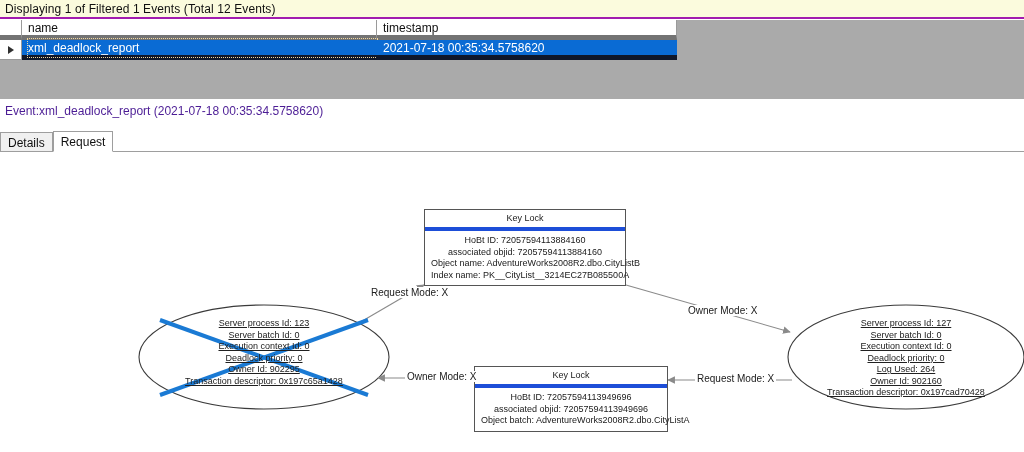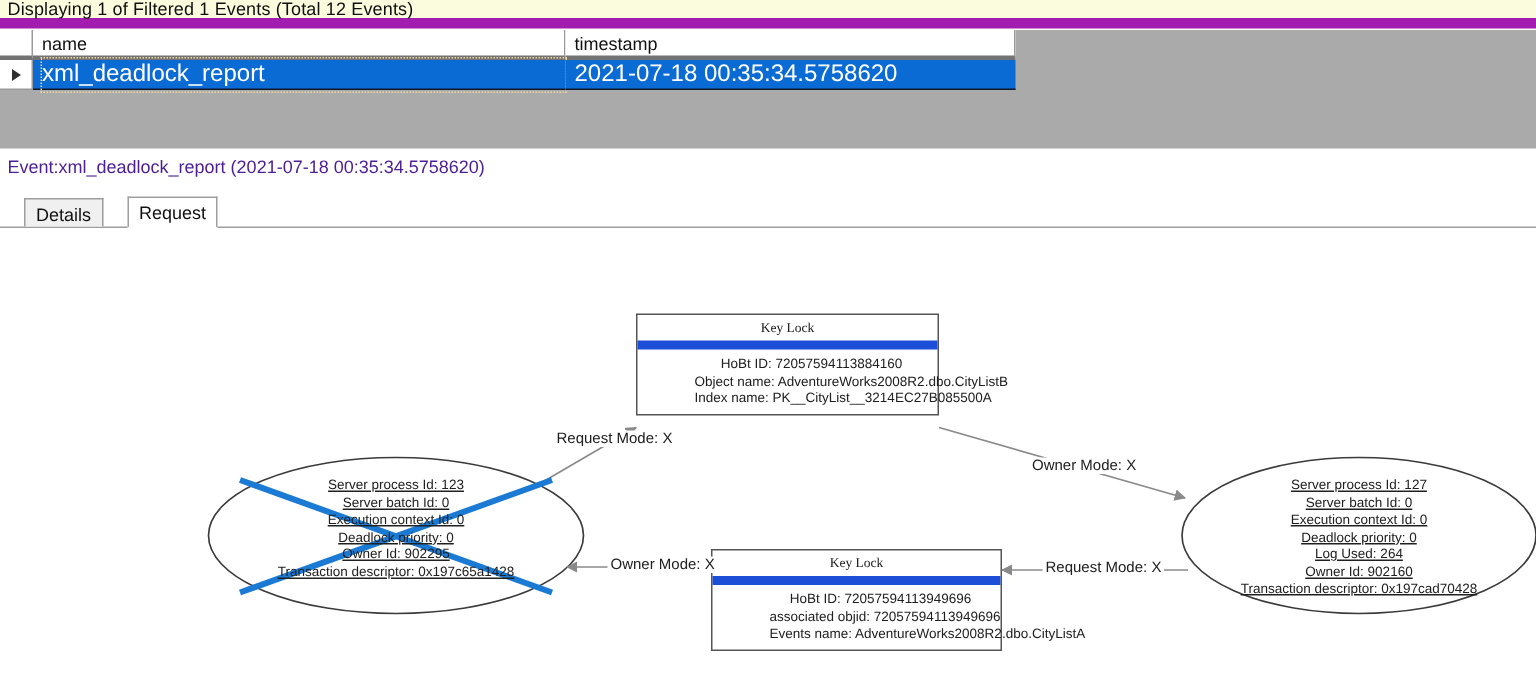--- a/index.html
+++ b/index.html
@@ -17,21 +17,21 @@
   }
 
   
   .banner {
     position: absolute;
     left: 0;
     top: 0;
     width: 1024px;
     height: 19px;
     background: #fbfbdd;
-    border-bottom: 7px solid #a21caf;
+    border-bottom: 2px solid #a21caf;
     box-sizing: border-box;
     display: flex;
     align-items: center;
   }
   .banner-text {
     padding-left: 5px;
     font-size: 12px;
     color: #101010;
     letter-spacing: .1px;
   }
@@ -49,21 +49,21 @@
     display: flex;
     height: 20px;
     width: 677px;
     background: #ffffff;
     box-sizing: border-box;
   }
   .gh-cell {
     box-sizing: border-box;
     background: #ffffff;
     border-right: 1px solid #9a9a9a;
-    border-bottom: 3px solid #737373;
+    border-bottom: 5px solid #737373;
     display: flex;
     align-items: center;
     font-size: 12px;
     color: #101010;
     padding-left: 6px;
   }
   .gh-corner { width: 22px; padding-left: 0; }
   .gh-name   { width: 355px; }
   .gh-time   { width: 300px; }
 
@@ -89,23 +89,23 @@
     border-top: 4px solid transparent;
     border-bottom: 4px solid transparent;
     margin-left: 1px;
   }
   .gr-cell {
     box-sizing: border-box;
     background: #0a6bd4;
     color: #ffffff;
     display: flex;
     align-items: center;
-    font-size: 16px;
+    font-size: 12px;
     padding-left: 6px;
-    border-bottom: 1px solid #0f172a;
+    border-bottom: 5px solid #0f172a;
   }
   .gr-name { width: 355px; }
   .gr-time { width: 300px; }
   .gr-name-inner {
     outline: 1px dotted #f0d8a0;
     outline-offset: 0px;
     display: block;
     width: 100%;
     padding: 2px 0 2px 0;
   }
@@ -126,21 +126,21 @@
     width: 1024px;
     height: 22px;
     display: flex;
     align-items: flex-end;
     border-bottom: 1px solid #9e9e9e;
     box-sizing: border-box;
   }
   .tab {
     font-size: 12px;
     padding: 3px 7px 3px 7px;
-    margin-left: 16px;
+    margin-left: 0;
     box-sizing: border-box;
     color: #101010;
     line-height: 14px;
   }
   .tab-inactive {
     background: #f0f0f0;
     border: 1px solid #9e9e9e;
     border-bottom: none;
     height: 19px;
   }
@@ -168,33 +168,31 @@
   .node-box {
     position: absolute;
     border: 1px solid #555555;
     background: #ffffff;
     box-sizing: border-box;
     font-size: 9px;
     color: #202020;
   }
   .node-box .nb-title {
     text-align: center;
-    border-bottom: 6px solid #1d4ed8;
+    border-bottom: 4px solid #1d4ed8;
     padding: 3px 0 3px 0;
     font-size: 9px;
     line-height: 11px;
-    font-family: Liberation Serif, serif;
   }
   .node-box .nb-body {
     padding: 4px 6px 4px 6px;
     text-align: center;
     line-height: 11.5px;
     font-size: 9px;
     white-space: nowrap;
-    margin-left: 32px;
   }
 
   .oval-text {
     position: absolute;
     text-align: center;
     font-size: 9px;
     line-height: 11.5px;
     color: #202020;
     white-space: nowrap;
     text-decoration: underline;
@@ -274,31 +272,32 @@
 
     
     <line x1="160" y1="168" x2="368" y2="243" stroke="#1a7ad4" stroke-width="4"></line>
     <line x1="160" y1="243" x2="368" y2="168" stroke="#1a7ad4" stroke-width="4"></line>
   </svg>
 
   <div class="node-box" style="left:424px; top:57px; width:202px;">
     <div class="nb-title">Key Lock</div>
     <div class="nb-body">
       <div>HoBt ID: 72057594113884160</div>
+      <div>associated objid: 72057594113884160</div>
       <div>Object name: AdventureWorks2008R2.dbo.CityListB</div>
       <div>Index name: PK__CityList__3214EC27B085500A</div>
     </div>
   </div>
 
   <div class="node-box" style="left:474px; top:214px; width:194px;">
     <div class="nb-title">Key Lock</div>
     <div class="nb-body">
       <div>HoBt ID: 72057594113949696</div>
       <div>associated objid: 72057594113949696</div>
-      <div>Events name: AdventureWorks2008R2.dbo.CityListA</div>
+      <div>Object batch: AdventureWorks2008R2.dbo.CityListA</div>
     </div>
   </div>
 
   <div class="oval-text" style="left:144px; top:166px; width:240px;">
     <div>Server process Id: 123</div>
     <div>Server batch Id: 0</div>
     <div>Execution context Id: 0</div>
     <div>Deadlock priority: 0</div>
     <div>Owner Id: 902295</div>
     <div>Transaction descriptor: 0x197c65a1428</div>

